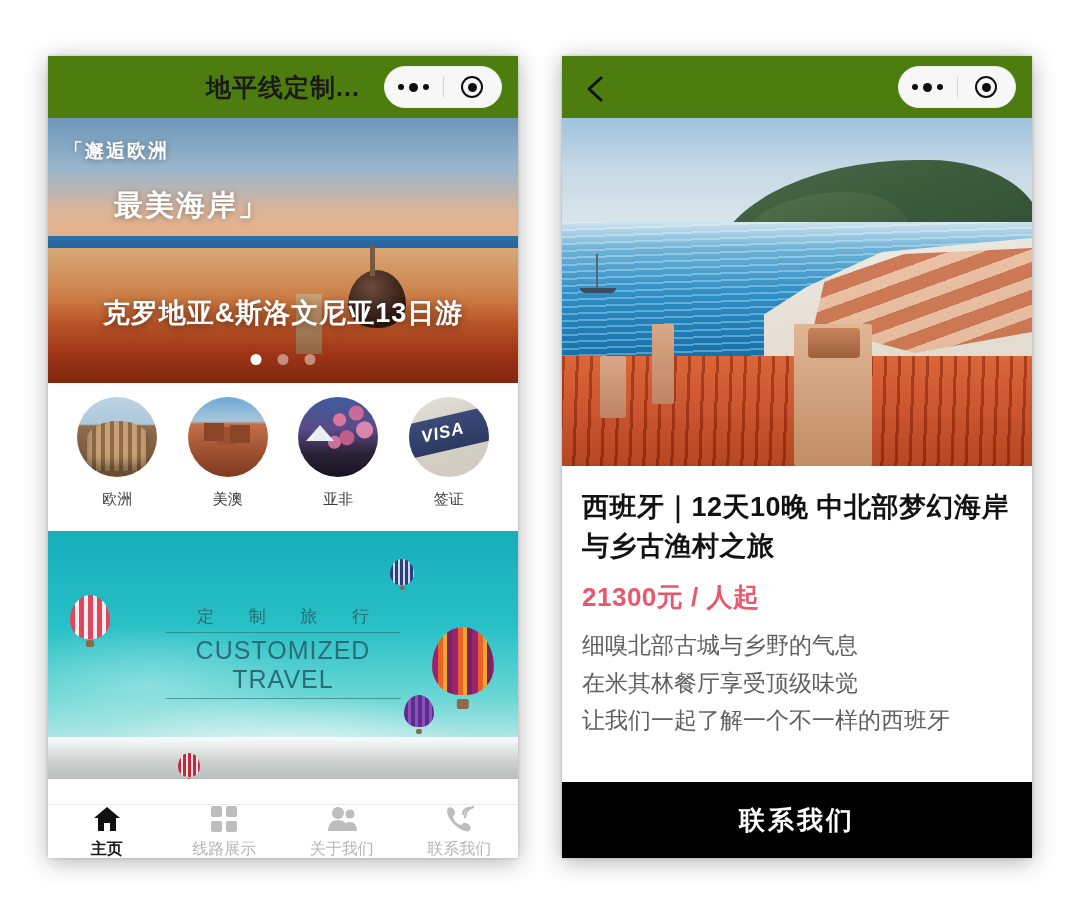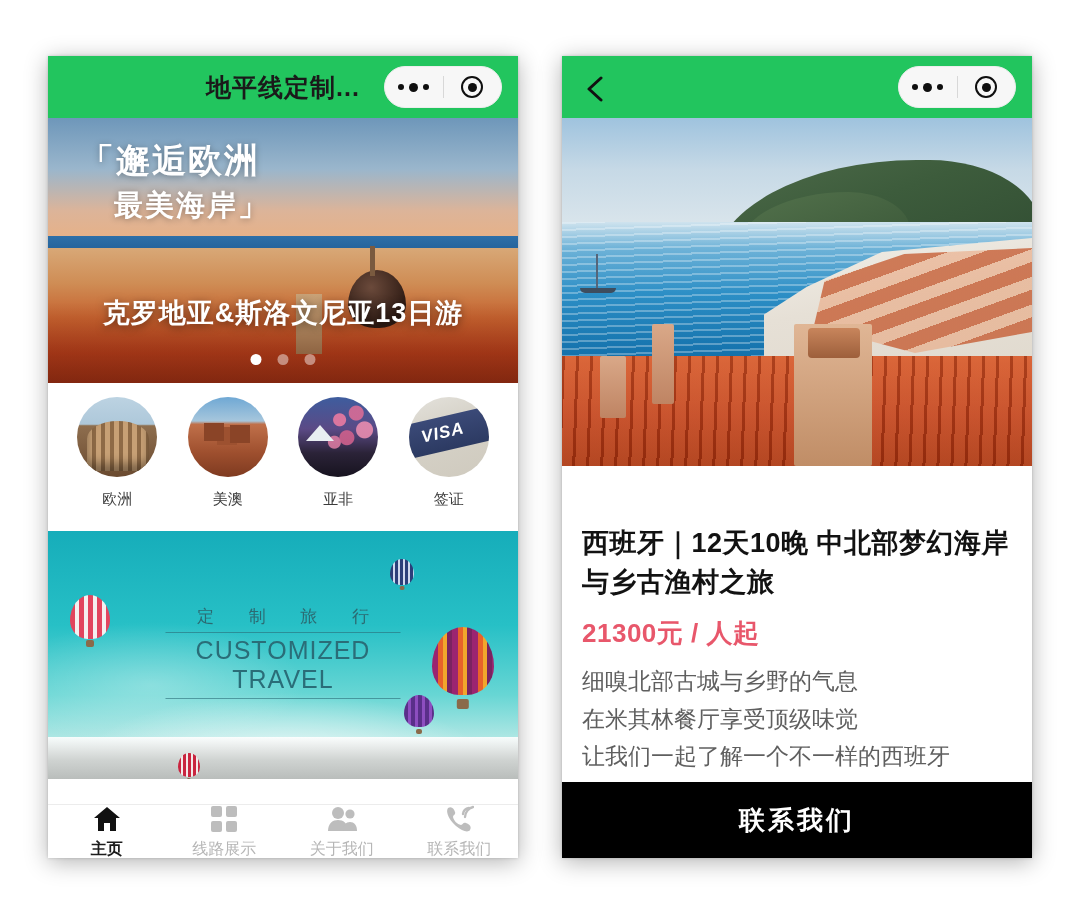--- a/index.html
+++ b/index.html
@@ -15,21 +15,21 @@
   .phone {
     position: absolute; top: 56px; width: 470px; height: 802px;
     background: #fff; overflow: hidden;
     box-shadow: 0 4px 22px rgba(0,0,0,0.30), 0 0 3px rgba(0,0,0,0.18);
   }
   .phone-left  { left: 48px; }
   .phone-right { left: 562px; }
 
   
   .wx-bar {
-    position: relative; height: 62px; background: #22c55e;
+    position: relative; height: 62px; background: #4d7c0f;
     display: flex; align-items: center; justify-content: center;
   }
   .wx-title {
     font-size: 25px; font-weight: 700; color: #1a1a1a; letter-spacing: 1px;
   }
   .wx-back {
     position: absolute; left: 22px; top: 50%; transform: translateY(-50%);
     width: 22px; height: 22px;
   }
   .wx-back svg { display:block; }
@@ -75,21 +75,21 @@
     border-radius: 50% 50% 46% 46%/60% 60% 40% 40%;
   }
   .hero-tower {
     position:absolute; left:248px; top:176px; width:26px; height:60px;
     background: linear-gradient(180deg,#c9a277,#8e6442);
   }
   .hero-spire {
     position:absolute; left:322px; top:128px; width:5px; height:30px; background:#7a5a3f;
   }
   .hero-txt1 {
-    position:absolute; left:32px; top:20px; color:#fff; font-size:34px; font-weight:700;
+    position:absolute; left:16px; top:20px; color:#fff; font-size:19px; font-weight:700;
     letter-spacing: 2px; text-shadow: 0 1px 6px rgba(0,0,0,.35);
   }
   .hero-txt2 {
     position:absolute; left:66px; top:68px; color:#fff; font-size:29px; font-weight:700;
     letter-spacing: 2px; text-shadow: 0 1px 6px rgba(0,0,0,.35);
   }
   .hero-sub {
     position:absolute; left:50%; transform:translateX(-50%); bottom:52px;
     width: 440px; text-align:center; color:#fff; font-size:27px; font-weight:700;
     letter-spacing: 1px; text-shadow: 0 2px 8px rgba(0,0,0,.5); white-space:nowrap;
@@ -258,21 +258,21 @@
   }
   .ch1 { left:38px; bottom:48px; width:26px; height:62px; }
   .ch2 { left:90px; bottom:62px; width:22px; height:80px; }
   .ch3 { left:232px; bottom:0px; width:78px; height:142px;
     background: linear-gradient(180deg,#e0b695,#c08d66); }
   .ch3cap {
     position:absolute; left:246px; bottom:108px; width:52px; height:30px;
     background: linear-gradient(180deg,#c8855c,#9d5f3b); border-radius:4px;
   }
 
-  .detail-body { padding: 22px 20px 0; background:#fff;margin-top:36px; }
+  .detail-body { padding: 22px 20px 0; background:#fff; }
   .d-title {
     font-size: 27px; font-weight:700; color:#121212; line-height: 1.45; letter-spacing:.5px;
   }
   .d-price {
     margin-top: 14px; font-size: 26px; font-weight:700; letter-spacing:.5px;
   }
   .d-desc { margin-top: 12px; }
   .d-line { font-size: 23px; color:#5f5f5f; line-height: 1.62; }
 
   .cta {

